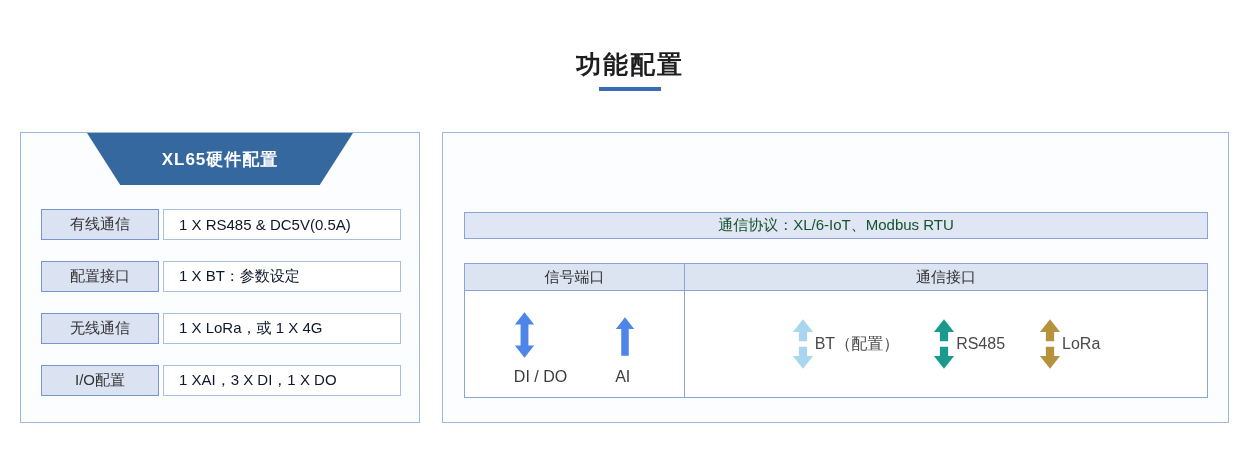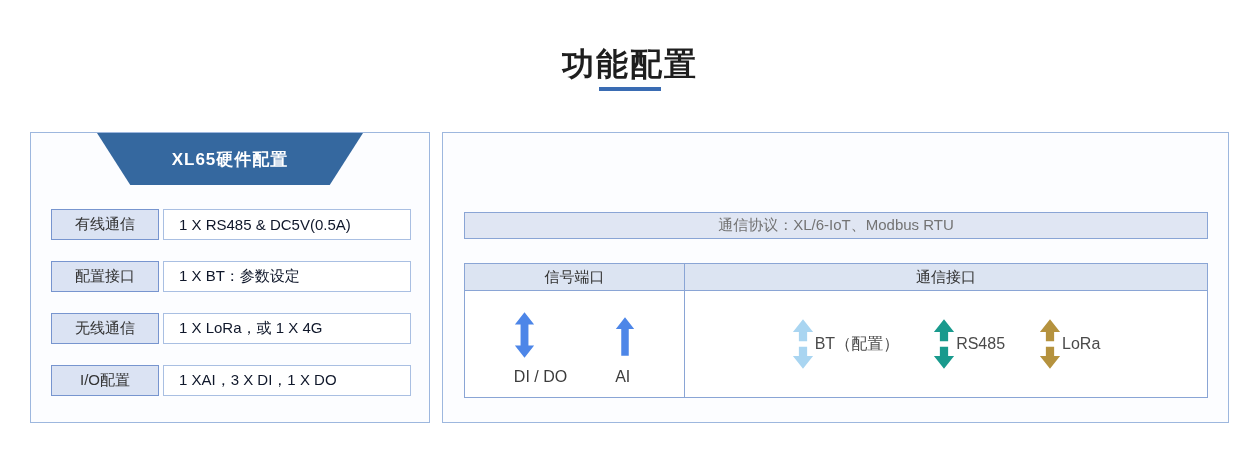--- a/index.html
+++ b/index.html
@@ -1,61 +1,61 @@
 <!DOCTYPE html>
 <html><head>
 <meta charset="utf-8">
 <style>
   html,body{margin:0;padding:0;}
   body{
     width:1260px;height:462px;background:#ffffff;position:relative;overflow:hidden;
     font-family:"Liberation Sans","DejaVu Sans",sans-serif;
   }
   .page-header{text-align:center;padding-top:50px;}
-  .page-title{margin:0;font-size:32px;line-height:28px;color:#1e1e1e;font-weight:700;letter-spacing:2px;}
+  .page-title{margin:0;font-size:25px;line-height:28px;color:#1e1e1e;font-weight:700;letter-spacing:2px;}
   .title-underline{width:62px;height:4px;background:#3a6cb3;margin:9px auto 0;}
 
   .panel{
     position:absolute;top:132px;height:291px;box-sizing:border-box;
     border:1px solid #9db7de;background:#fcfdff;
   }
-  .panel-left{left:30px;width:400px;}
+  .panel-left{left:20px;width:400px;}
   .panel-right{left:442px;width:787px;}
 
   .trapezoid{
     position:absolute;top:0;left:50%;transform:translateX(-50%);
     height:52px;background:#35689f;
     clip-path:polygon(0 0,100% 0,87.5% 100%,12.5% 100%);
     display:flex;align-items:center;justify-content:center;
   }
   .panel-left .trapezoid{width:266px;}
   .panel-right .trapezoid{width:286px;}
   .trapezoid span{color:#ffffff;font-size:17px;font-weight:700;letter-spacing:1px;}
 
   
   .rows{padding:76px 18px 0 20px;}
   .row{display:flex;height:31px;margin-bottom:21px;}
   .row-label{
-    width:108px;box-sizing:border-box;margin-right:4px;
+    width:118px;box-sizing:border-box;margin-right:4px;
     background:#dbe3f3;border:1px solid #7795cf;
     display:flex;align-items:center;justify-content:center;
     font-size:15px;color:#333333;
   }
   .row-value{
     flex:1;box-sizing:border-box;background:#ffffff;border:1px solid #a9bfe2;
     display:flex;align-items:center;padding-left:15px;
     font-size:15px;color:#0f172a;white-space:nowrap;
   }
 
   
   .protocol-bar{
     margin:79px 20px 0 21px;height:27px;box-sizing:border-box;
     background:#e0e6f3;border:1px solid #8aa5d5;
     display:flex;align-items:center;justify-content:center;
-    font-size:15px;color:#737373;
+    font-size:15px;color:#14532d;
   }
   .diagram-table{margin:24px 20px 0 21px;border:1px solid #8aa5d5;}
   .t-head{display:flex;height:26px;background:#dce4f2;border-bottom:1px solid #8aa5d5;}
   .t-head .t-cell{display:flex;align-items:center;justify-content:center;font-size:15px;color:#333333;}
   .cell-left{width:220px;box-sizing:border-box;border-right:1px solid #8aa5d5;}
   .cell-right{flex:1;}
   .t-body{display:flex;height:106px;background:#ffffff;}
 
   .signal-cell{display:flex;align-items:flex-end;justify-content:center;gap:48px;padding-bottom:11px;}
   .port{display:flex;flex-direction:column;align-items:flex-start;gap:9px;}

